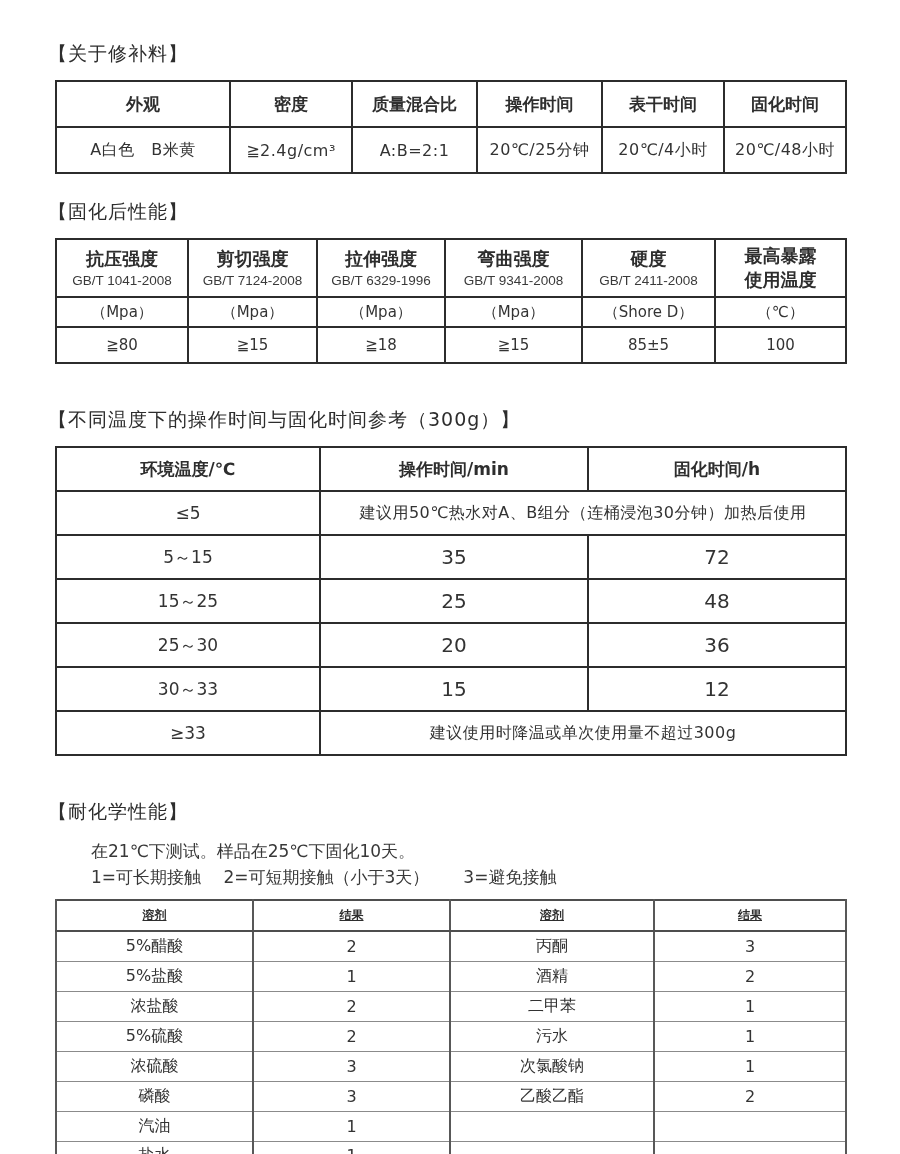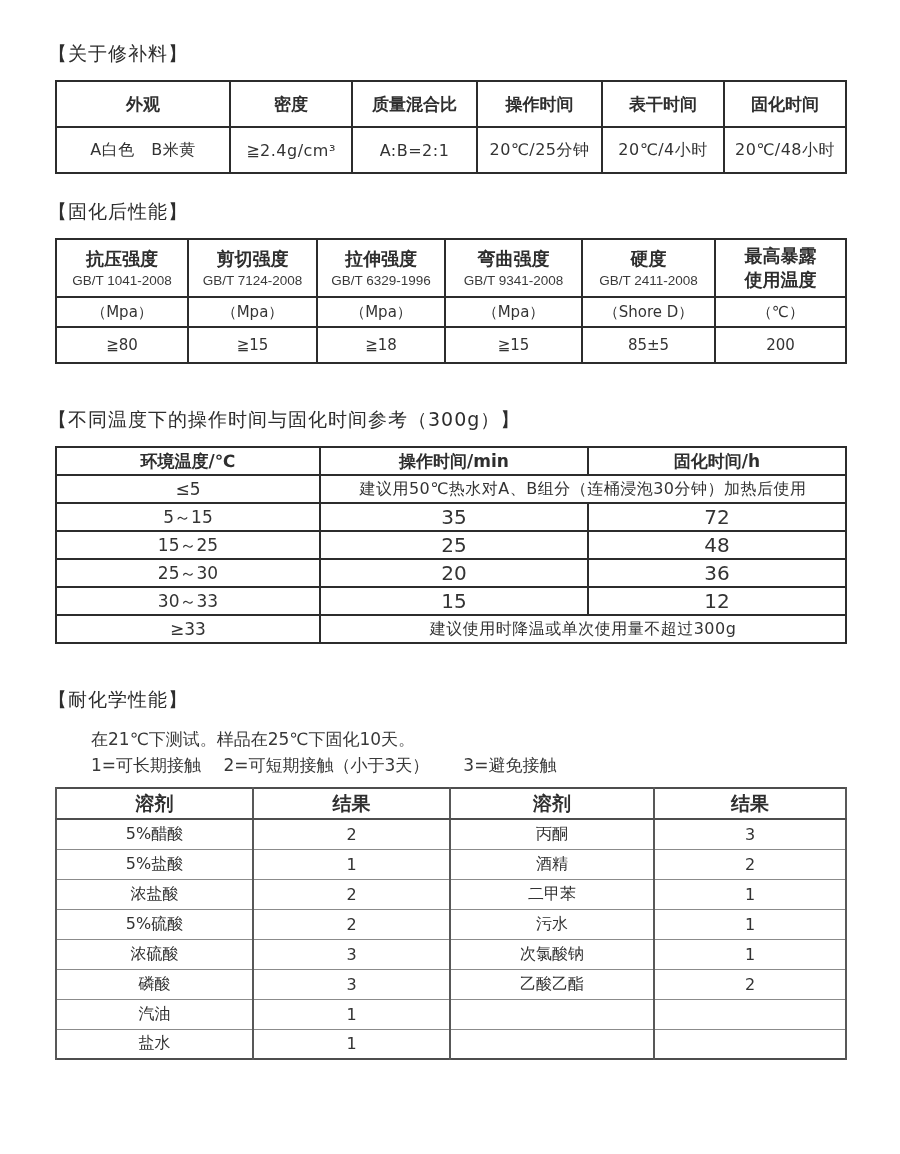--- a/index.html
+++ b/index.html
@@ -56,21 +56,21 @@
   .tbl2 .hsub {
     font-size: 13.5px; font-weight: normal;
     font-family: "Liberation Sans", "DejaVu Sans", sans-serif;
     line-height: 20px; color: #3a3a3a; letter-spacing: 0px;
   }
   .tbl2 .hsub-bold { font-size: 18px; font-weight: bold; line-height: 25px; color: #2e2e2e; }
   .tbl2 .unit-row td { font-size: 15px; }
   .tbl2 .val-row td { font-size: 15px; }
 
   
-  .tbl3 tr { height: 28px; }
+  .tbl3 tr { height: 44px; }
   .tbl3 .temp-cell { font-size: 17px; }
   .tbl3 td { font-size: 20px; }
   .tbl3 .span-cell { font-size: 16px; letter-spacing: 0.5px; }
 
   
   .note {
     font-size: 17px;
     color: #383838;
     margin: 0 0 0 36px;
     line-height: 26px;
@@ -83,22 +83,23 @@
   .tbl4 { border: 2px solid #4e4e4e; }
   .tbl4 th, .tbl4 td {
     border-top: 1px solid #8b8b8b;
     border-bottom: 1px solid #8b8b8b;
     border-left: 2px solid #585858;
     border-right: 2px solid #585858;
     padding: 0 4px;
     overflow: hidden;
   }
   .tbl4 th {
-    font-size: 19px; font-weight: bold; color: #2e2e2e;
+    font-size: 12px; font-weight: bold; color: #2e2e2e;
     border-bottom: 2px solid #4e4e4e;
+    text-decoration: underline;
   }
   .tbl4 td { font-size: 16px; color: #333333; }
   .tbl4 tr { height: 30px; }
   .tbl4 .hdr4-row { height: 31px; }
 </style>
 </head>
 <body>
 
 <div class="page">
 
@@ -176,21 +177,21 @@
       <td>（Mpa）</td>
       <td>（Shore D）</td>
       <td>（℃）</td>
     </tr>
     <tr class="val-row">
       <td>≧80</td>
       <td>≧15</td>
       <td>≧18</td>
       <td>≧15</td>
       <td>85±5</td>
-      <td>200</td>
+      <td>100</td>
     </tr>
   </tbody>
     </table>
 
   <h2 class="sec-title spaced-lg">【不同温度下的操作时间与固化时间参考（300g）】</h2>
   <table class="tbl-black tbl3">
     <colgroup>
       <col style="width:264px">
         <col style="width:268px">
         <col style="width:258px">

